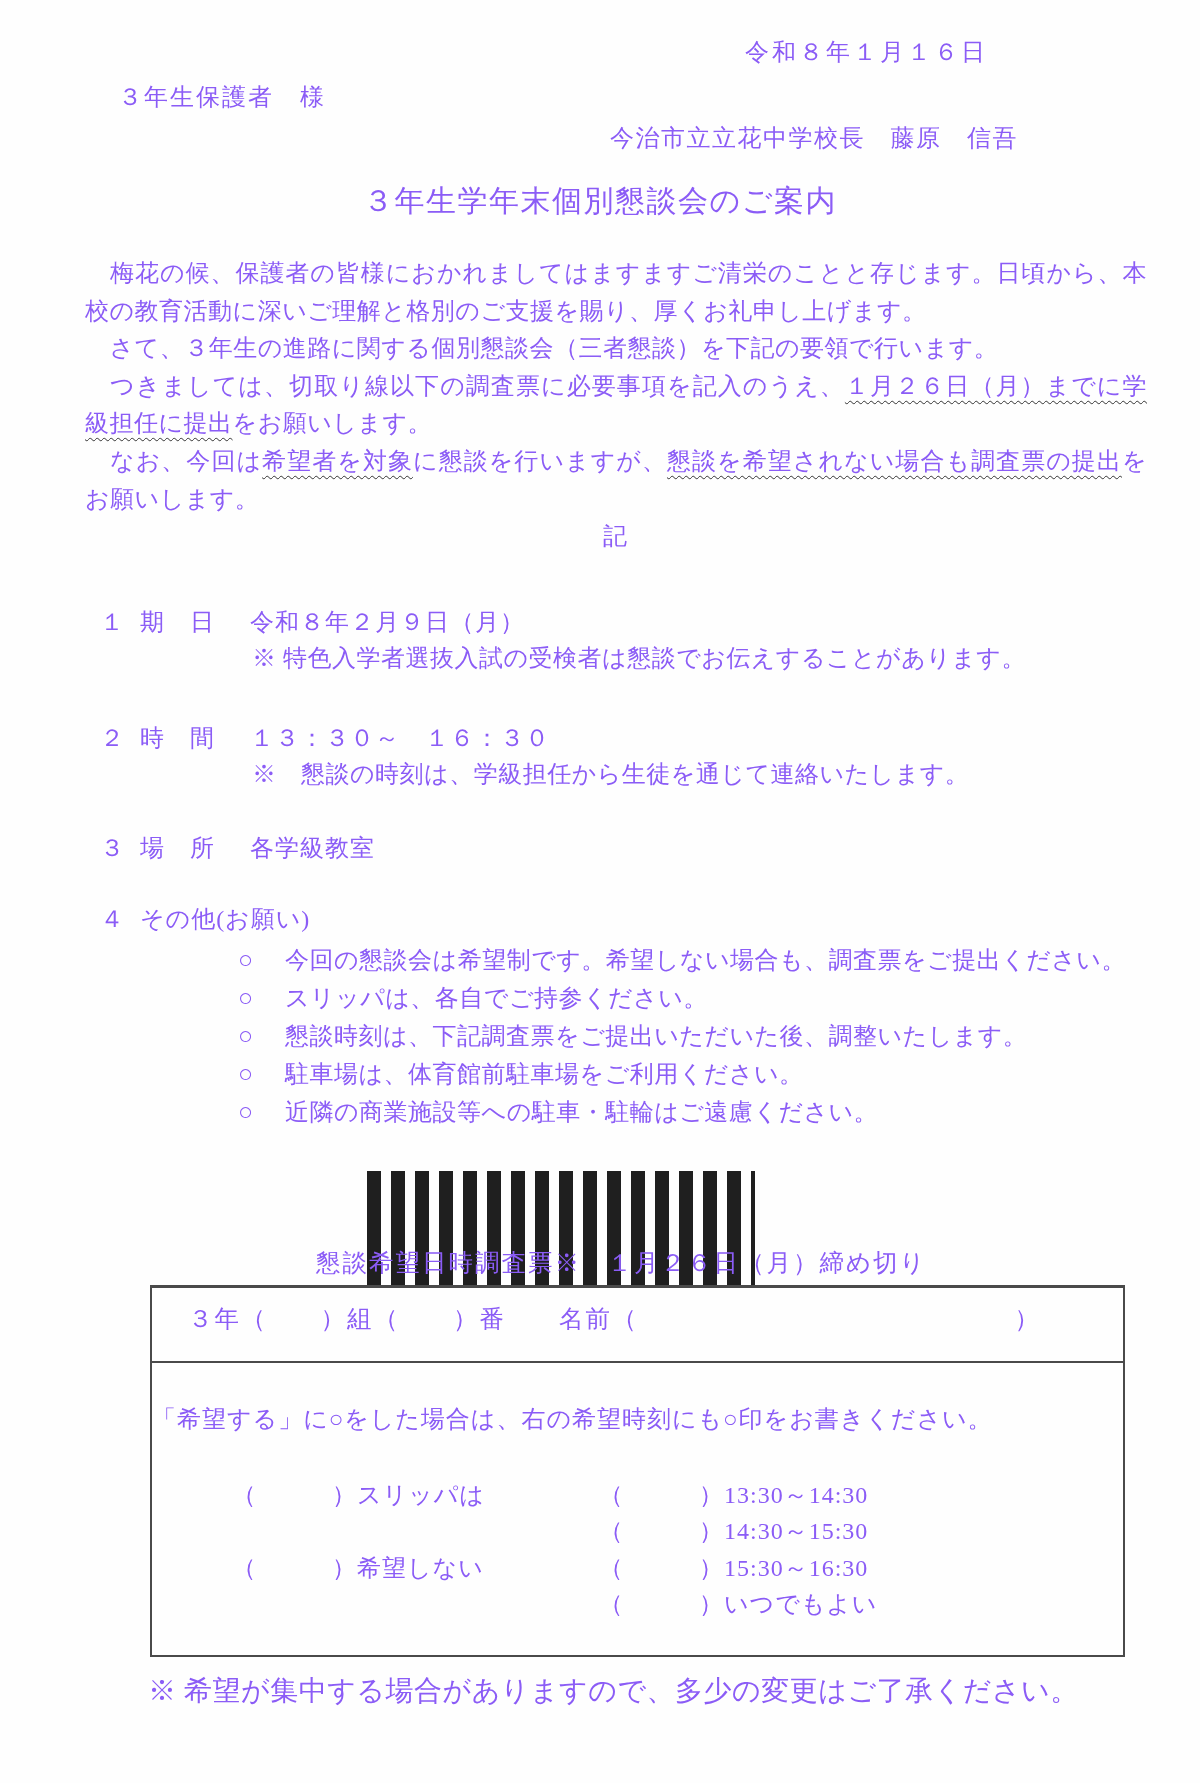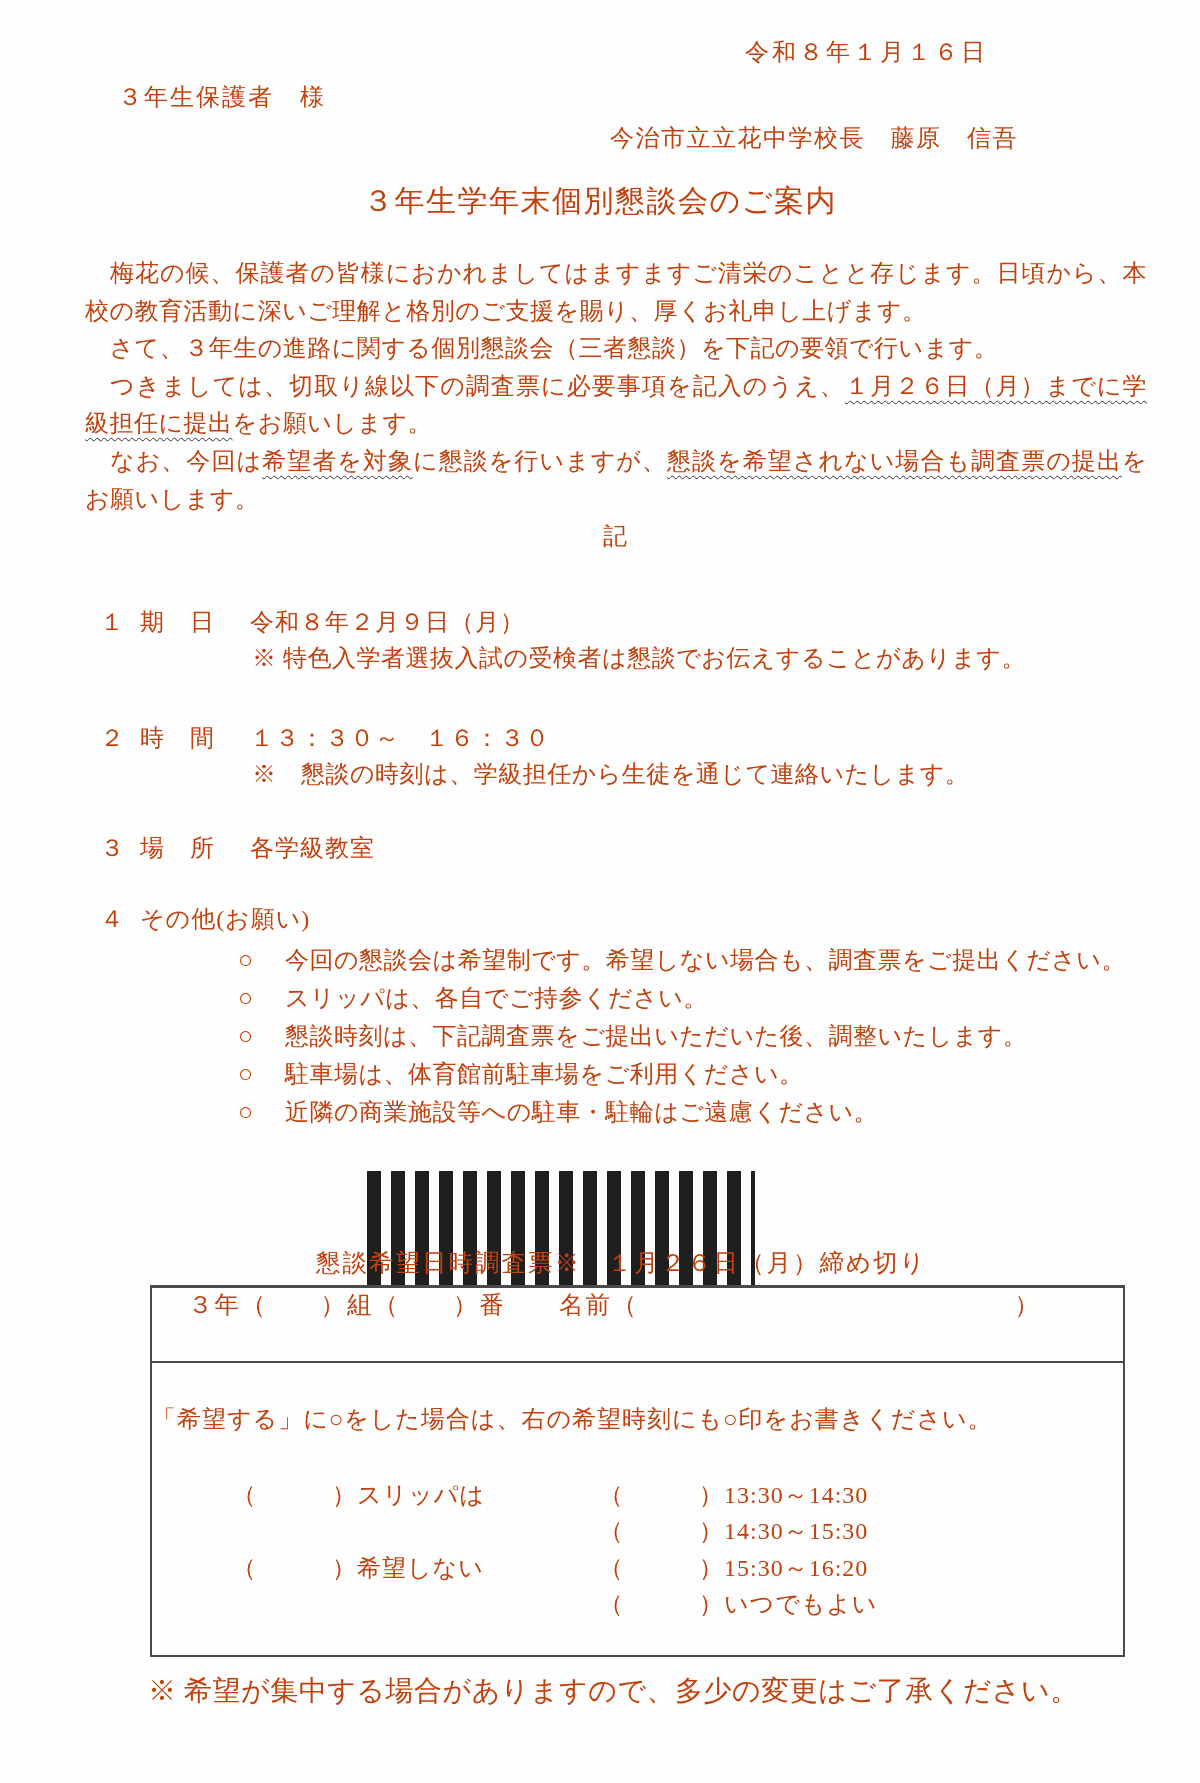--- a/index.html
+++ b/index.html
@@ -1,18 +1,18 @@
 <!DOCTYPE html>
 <html lang="ja"><head>
 <meta charset="utf-8">
 <style>
   html,body{margin:0;padding:0;background:#ffffff;}
   .page{
     width:1200px;height:1783px;position:relative;overflow:hidden;
-    background:#fefefe;color:#c2410c;
+    background:#fefefe;color:#8b5cf6;
     font-family:"Liberation Serif","DejaVu Serif",serif;
   }
   .date-line{padding-top:36px;text-align:right;padding-right:212px;font-size:24px;letter-spacing:3px;}
   .recipient-line{margin-top:13px;padding-left:118px;font-size:24px;letter-spacing:2px;}
   .sender-line{margin-top:9px;text-align:right;padding-right:182px;font-size:24px;letter-spacing:1.5px;}
   .doc-title{margin-top:27px;text-align:center;font-size:30px;letter-spacing:1.5px;font-weight:500;}
   .body-block{
     margin:33px 0 0 85px;width:1062px;
     font-size:24px;line-height:37.6px;letter-spacing:0.5px;
     text-align:justify;
@@ -49,21 +49,21 @@
   .form-header{margin-top:44px;margin-left:316px;font-size:24.5px;line-height:32px;display:flex;}
   .form-title{letter-spacing:2px;}
   .form-deadline{letter-spacing:2px;}
   .form-box{
     margin-left:150px;margin-top:6px;width:975px;height:372px;
     border:2px solid #4a4a4a;border-top-width:3px;box-sizing:border-box;
     position:relative;background:#fefefe;
   }
   .name-row{
     height:75px;border-bottom:2px solid #4a4a4a;box-sizing:border-box;
-    display:flex;align-items:flex-start;
+    display:flex;align-items:center;
     padding:0 82px 12px 36px;font-size:24.5px;letter-spacing:2px;
   }
   .name-spacer{flex:1;}
   .form-instruction{margin-top:40px;text-align:left;font-size:24px;letter-spacing:1px;}
   .choice-grid{margin-top:42px;margin-left:80px;font-size:24px;}
   .choice-row{display:grid;grid-template-columns:367px auto;line-height:36.5px;letter-spacing:1px;}
   .form-footnote{margin-left:148px;margin-top:16px;font-size:28px;letter-spacing:0.5px;line-height:36px;}
 </style>
 </head>
 <body>
@@ -156,21 +156,21 @@
       <div class="choice-row">
         <span>（　　　）スリッパは</span>
         <span>（　　　）13:30～14:30</span>
       </div>
       <div class="choice-row">
         <span></span>
         <span>（　　　）14:30～15:30</span>
       </div>
       <div class="choice-row">
         <span>（　　　）希望しない</span>
-        <span>（　　　）15:30～16:20</span>
+        <span>（　　　）15:30～16:30</span>
       </div>
       <div class="choice-row">
         <span></span>
         <span>（　　　）いつでもよい</span>
       </div>
     </div>
   </div>
 
   <div class="form-footnote">※ 希望が集中する場合がありますので、多少の変更はご了承ください。</div>
 

